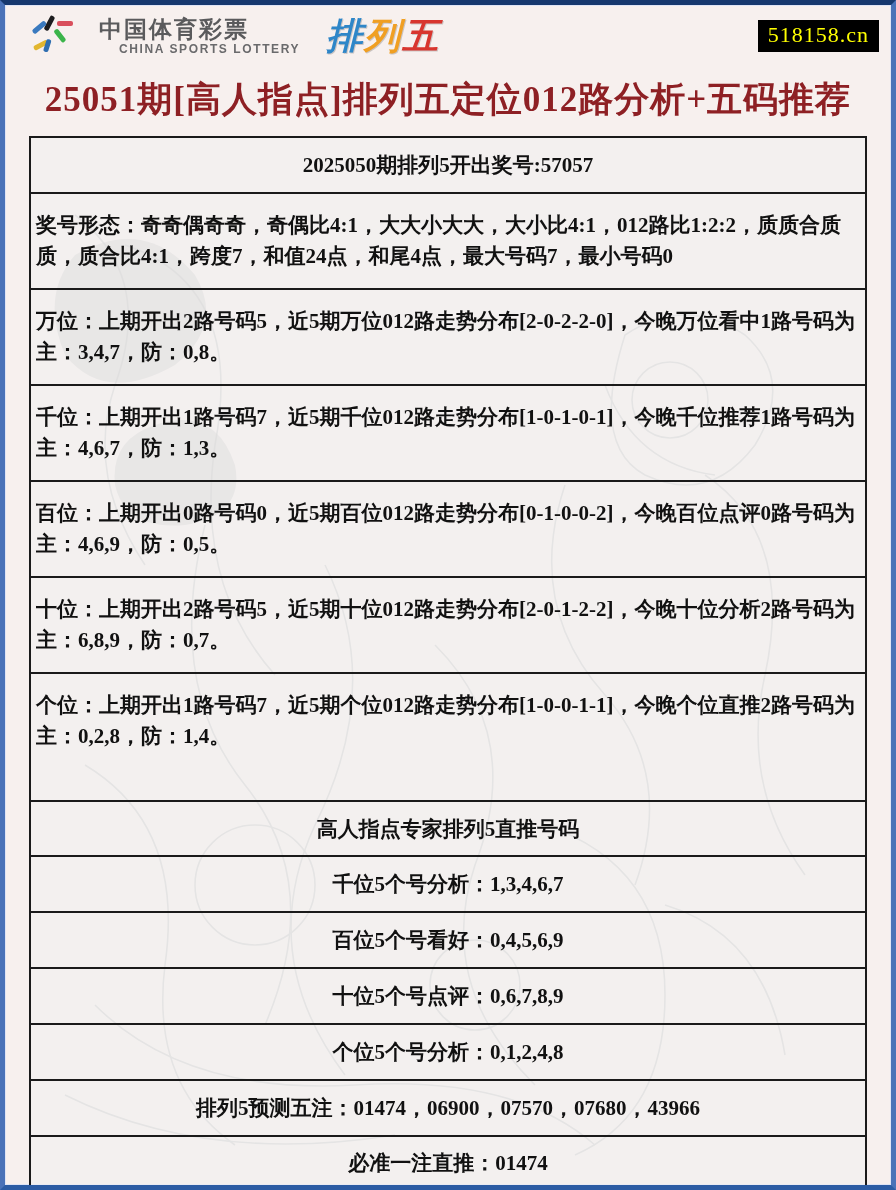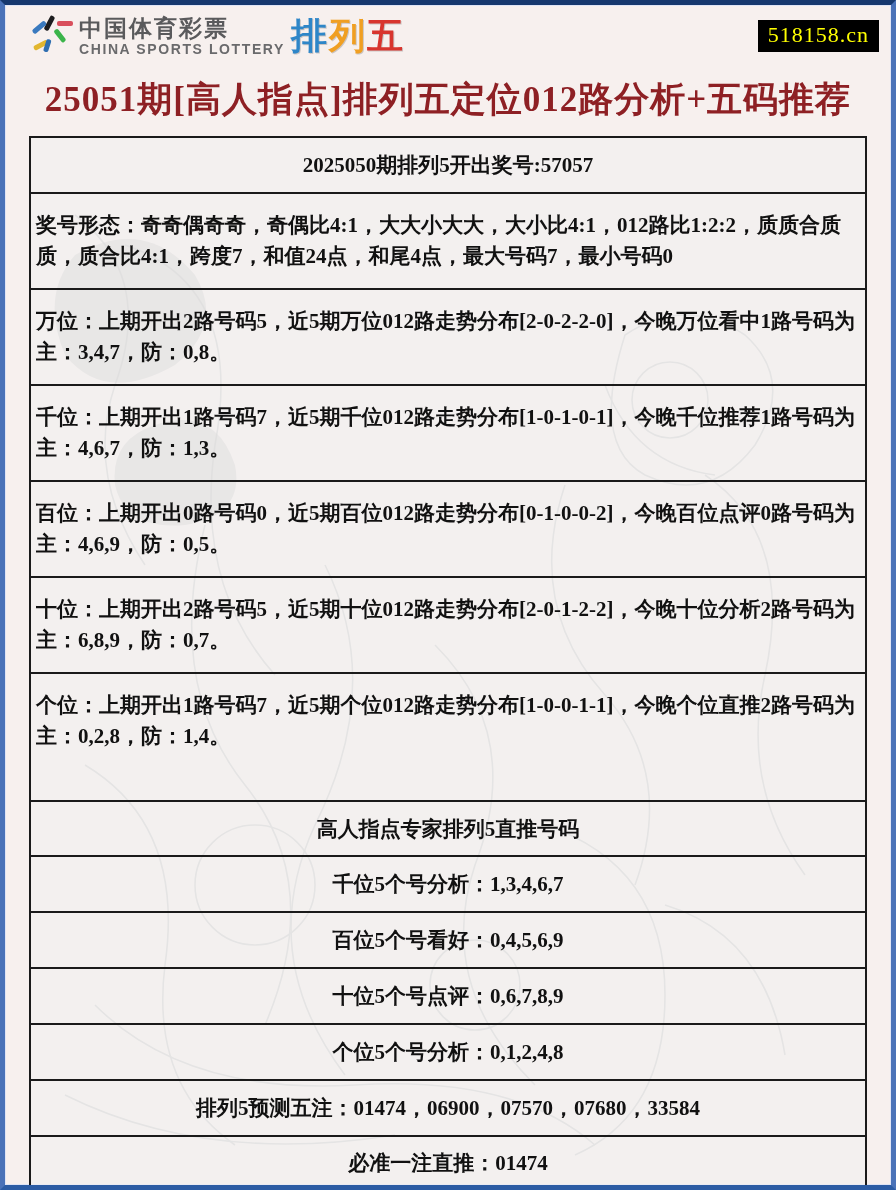--- a/index.html
+++ b/index.html
@@ -11,26 +11,26 @@
     border-top-color:#16386e;
     border-bottom-color:#2c5ca4;
     box-shadow: inset 0 0 0 1px #dfe4f5;
     overflow:hidden;
   }
   .watermark { position:absolute; left:0; top:0; z-index:0; pointer-events:none; }
   .content { position:relative; z-index:1; }
 
   
   .header { display:flex; align-items:center; height:58px; padding:4px 12px 0 22px; }
-  .logo { display:flex; align-items:center; gap:0; }
+  .logo { display:flex; align-items:center; gap:20px; }
   .logo-mark { width:52px; height:46px; }
   .brand-text { line-height:1; }
   .brand-cn { font-family:"Liberation Sans","DejaVu Sans",sans-serif; font-size:23px; font-weight:700; color:#5a5a5c; letter-spacing:2px; }
-  .brand-en { font-family:"Liberation Sans","DejaVu Sans",sans-serif; font-size:14px; font-weight:700; color:#6a6a6c; letter-spacing:1.6px; margin-top:2px; }
-  .brand-product { margin-left:6px; font-size:36px; font-weight:900; letter-spacing:2px;
+  .brand-en { font-family:"Liberation Sans","DejaVu Sans",sans-serif; font-size:12px; font-weight:700; color:#6a6a6c; letter-spacing:1.6px; margin-top:2px;margin-left:20px; }
+  .brand-product { margin-left:6px; font-size:36px; font-weight:900; font-style:italic; letter-spacing:2px;
     font-family:"Liberation Sans","DejaVu Sans",sans-serif; text-shadow:1px 1px 0 rgba(0,0,0,.18); }
   .bp-1 { color:#2e86c8; } .bp-2 { color:#f09f22; } .bp-3 { color:#d8352e; }
   .spacer { flex:1; }
   .site-badge { background:#000; color:#ffff00; font-weight:400; font-size:22px;
     padding:2px 10px 4px 10px; letter-spacing:1px; }
 
   
   .page-title { margin-top:4px; height:64px; display:flex; align-items:center; justify-content:center;
     font-size:35px; font-weight:700; color:#8e2024; letter-spacing:1px; white-space:nowrap; }
 
@@ -106,19 +106,19 @@
       <div class="row left h74">万位：上期开出2路号码5，近5期万位012路走势分布[2-0-2-2-0]，今晚万位看中1路号码为主：3,4,7，防：0,8。</div>
       <div class="row left h74">千位：上期开出1路号码7，近5期千位012路走势分布[1-0-1-0-1]，今晚千位推荐1路号码为主：4,6,7，防：1,3。</div>
       <div class="row left h74">百位：上期开出0路号码0，近5期百位012路走势分布[0-1-0-0-2]，今晚百位点评0路号码为主：4,6,9，防：0,5。</div>
       <div class="row left h74">十位：上期开出2路号码5，近5期十位012路走势分布[2-0-1-2-2]，今晚十位分析2路号码为主：6,8,9，防：0,7。</div>
       <div class="row left h74">个位：上期开出1路号码7，近5期个位012路走势分布[1-0-0-1-1]，今晚个位直推2路号码为主：0,2,8，防：1,4。</div>
       <div class="row center h55">高人指点专家排列5直推号码</div>
       <div class="row center h56">千位5个号分析：1,3,4,6,7</div>
       <div class="row center h56">百位5个号看好：0,4,5,6,9</div>
       <div class="row center h56">十位5个号点评：0,6,7,8,9</div>
       <div class="row center h56">个位5个号分析：0,1,2,4,8</div>
-      <div class="row center h56">排列5预测五注：01474，06900，07570，07680，33584</div>
+      <div class="row center h56">排列5预测五注：01474，06900，07570，07680，43966</div>
       <div class="row center h53">必准一注直推：01474</div>
       <div class="row center h55">&lt;&lt;以上仅为个人观点，请谨慎参考！&gt;&gt;</div>
     </div>
 
   </div>
 </div>
 
 </body></html>

